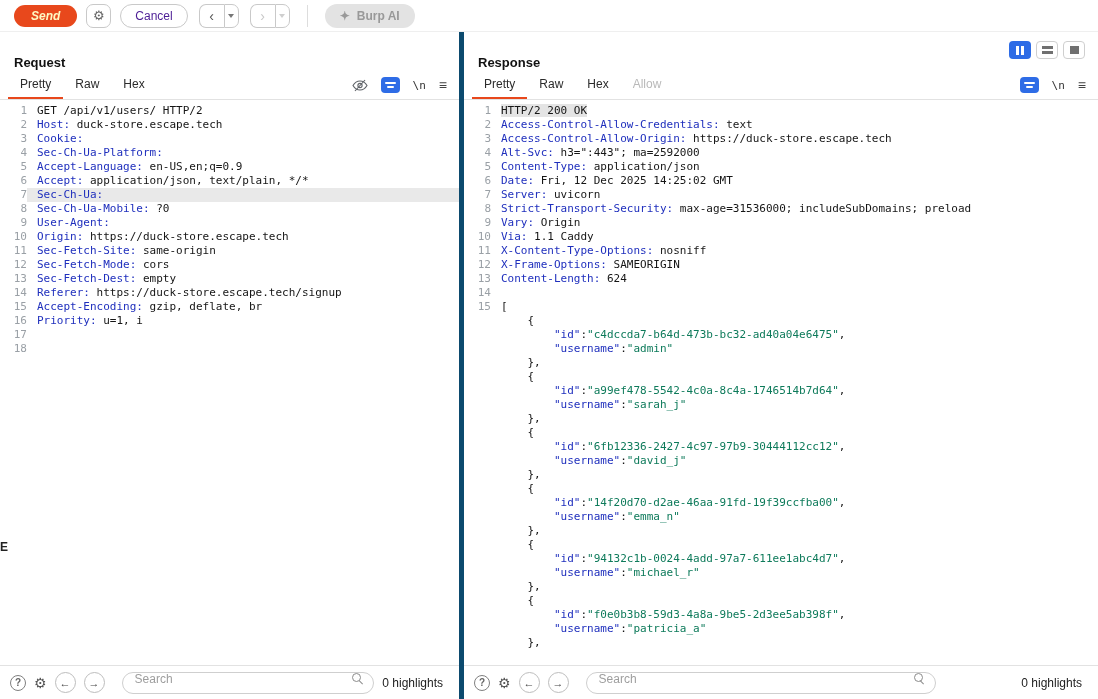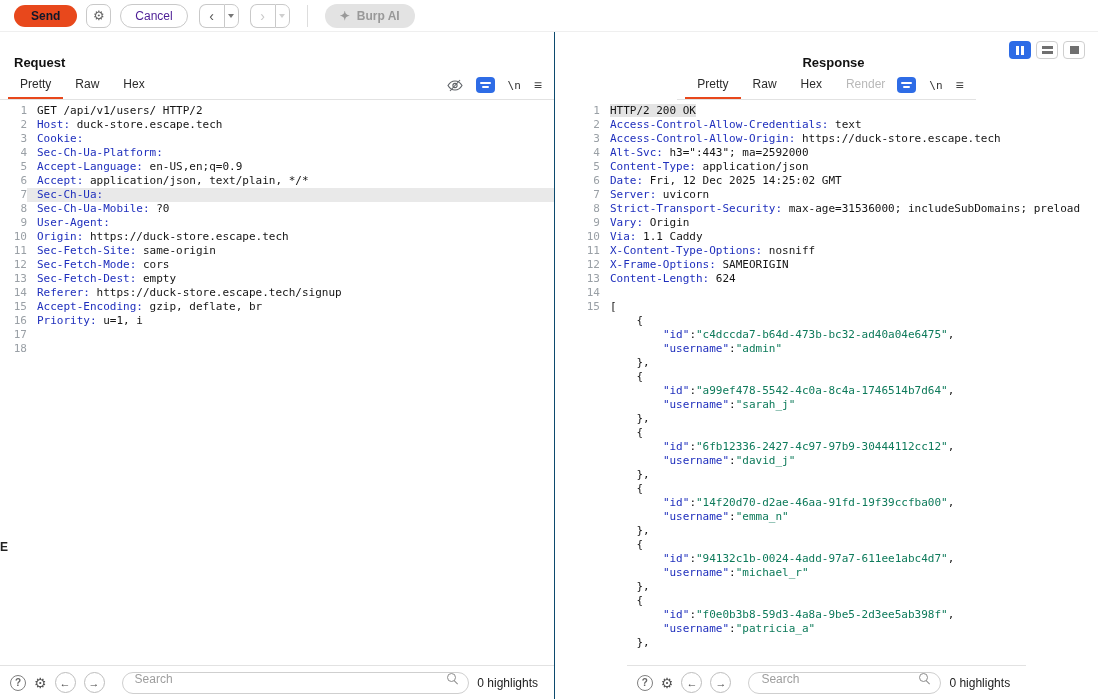--- a/index.html
+++ b/index.html
@@ -3,22 +3,22 @@
 <meta charset="utf-8">
 <style>
   * { box-sizing: border-box; }
   body { margin:0; width:1098px; height:699px; overflow:hidden; background:#fff;
          font-family:"Liberation Sans", sans-serif; }
   .app { width:1098px; height:699px; position:relative; display:flex; flex-direction:column; background:#fff; }
 
   
   .toolbar { height:32px; flex:none; display:flex; align-items:center; padding-left:14px; gap:9px;
              border-bottom:1px solid #efefef; background:#fff; }
-  .send-btn { background:var(--accent,#e8481c); color:#0f172a; border:none; border-radius:13px;
-              padding:4px 17px; font-size:12px; font-weight:bold; font-family:inherit; cursor:pointer; }
+  .send-btn { background:var(--accent,#e8481c); color:#fef9c3; border:none; border-radius:13px;
+              padding:4px 17px; font-size:12px; font-weight:bold; font-family:inherit; cursor:pointer;font-style:italic; }
   .icon-btn { width:25px; height:24px; border:1px solid #c9c9c9; border-radius:7px; background:#fff;
               display:flex; align-items:center; justify-content:center; padding:0; }
   .gear-glyph { font-size:13px; color:#666; }
   .cancel-btn { border:1px solid #c9c9c9; background:#fff; color:#4c1d95; border-radius:13px;
                 padding:4px 14px; font-size:12px; font-family:inherit; }
   .nav-group { display:flex; margin-left:2px; }
   .nav-main { width:25px; height:24px; border:1px solid #c9c9c9; border-right:none; border-radius:7px 0 0 7px;
               background:#fff; display:flex; align-items:center; justify-content:center; font-size:14px;
               color:#555; padding:0; }
   .nav-drop { width:15px; height:24px; border:1px solid #c9c9c9; border-radius:0 7px 7px 0; background:#fff;
@@ -28,22 +28,22 @@
   .nav-group.disabled .nav-main { color:#c8c8c8; }
   .nav-group.disabled .caret { border-top-color:#cfcfcf; }
   .vsep { width:1px; height:22px; background:#ddd; margin:0 8px; }
   .burp-ai { display:flex; align-items:center; gap:7px; background:#e3e3e3; border:none; border-radius:13px;
              padding:5px 15px; color:#999; font-size:12px; font-weight:bold; font-family:inherit; }
   .sparkle { font-size:12px; color:#999; }
 
   
   .main { flex:1; display:flex; min-height:0; }
   .panel { display:flex; flex-direction:column; background:#fff; position:relative; min-width:0; }
-  .panel.left { width:555px; flex:none; border-right:1px solid #0c4a6e; }
-  .panel.right { flex:1;align-items:center; }
+  .panel.left { width:464px; flex:none; border-right:5px solid #0c4a6e; }
+  .panel.right { flex:1; }
   .panel-title { margin:23px 0 0 14px; font-size:13px; font-weight:bold; color:#111; flex:none; }
 
   .tabbar { display:flex; align-items:stretch; height:29px; margin-top:1px; border-bottom:1px solid #e2e2e2;
             padding:0 12px 0 8px; flex:none; }
   .tabs { display:flex; }
   .tab { display:flex; align-items:center; padding:0 12px; font-size:12px; color:#2b2b2b;
          border-bottom:2px solid transparent; cursor:default; }
   .tab.active { border-bottom-color:var(--accent,#e8481c); }
   .tab.disabled { color:#b9b9b9; }
   .tab-icons { margin-left:auto; display:flex; align-items:center; gap:13px; }
@@ -260,21 +260,21 @@
         <button class="layout-btn plain">
           <span class="sqr"></span>
         </button>
       </div>
       <div class="panel-title">Response</div>
       <div class="tabbar">
         <div class="tabs" id="resp-tabs">
             <div class="tab active">Pretty</div>
             <div class="tab">Raw</div>
             <div class="tab">Hex</div>
-            <div class="tab disabled">Render</div>
+            <div class="tab disabled">Allow</div>
           </div>
         <div class="tab-icons">
           <span class="blue-chip">
             <span class="wbar"></span>
               <span class="wbar short"></span>
           </span>
           <span class="nl">\n</span>
           <span class="ham">≡</span>
         </div>
       </div>

